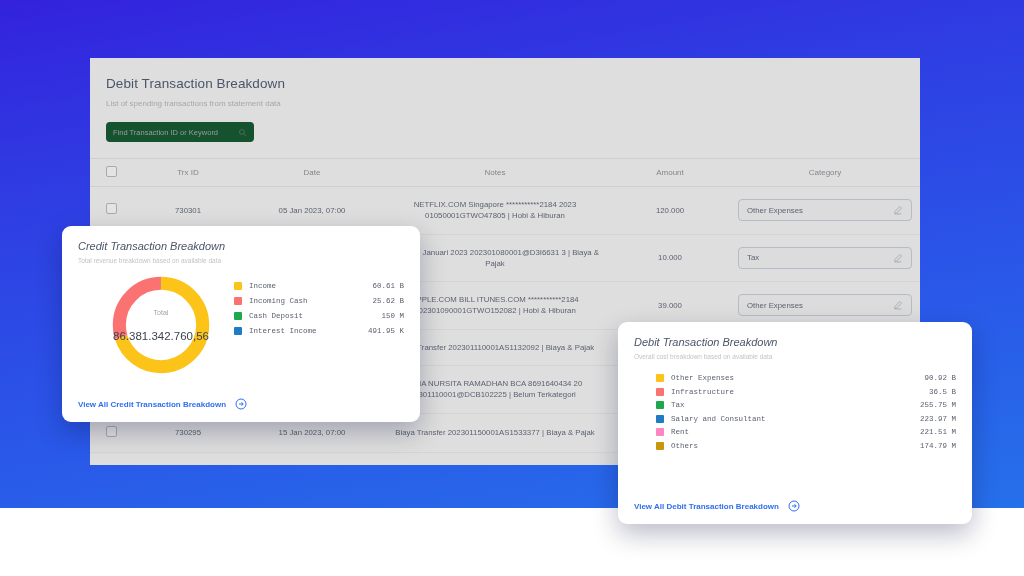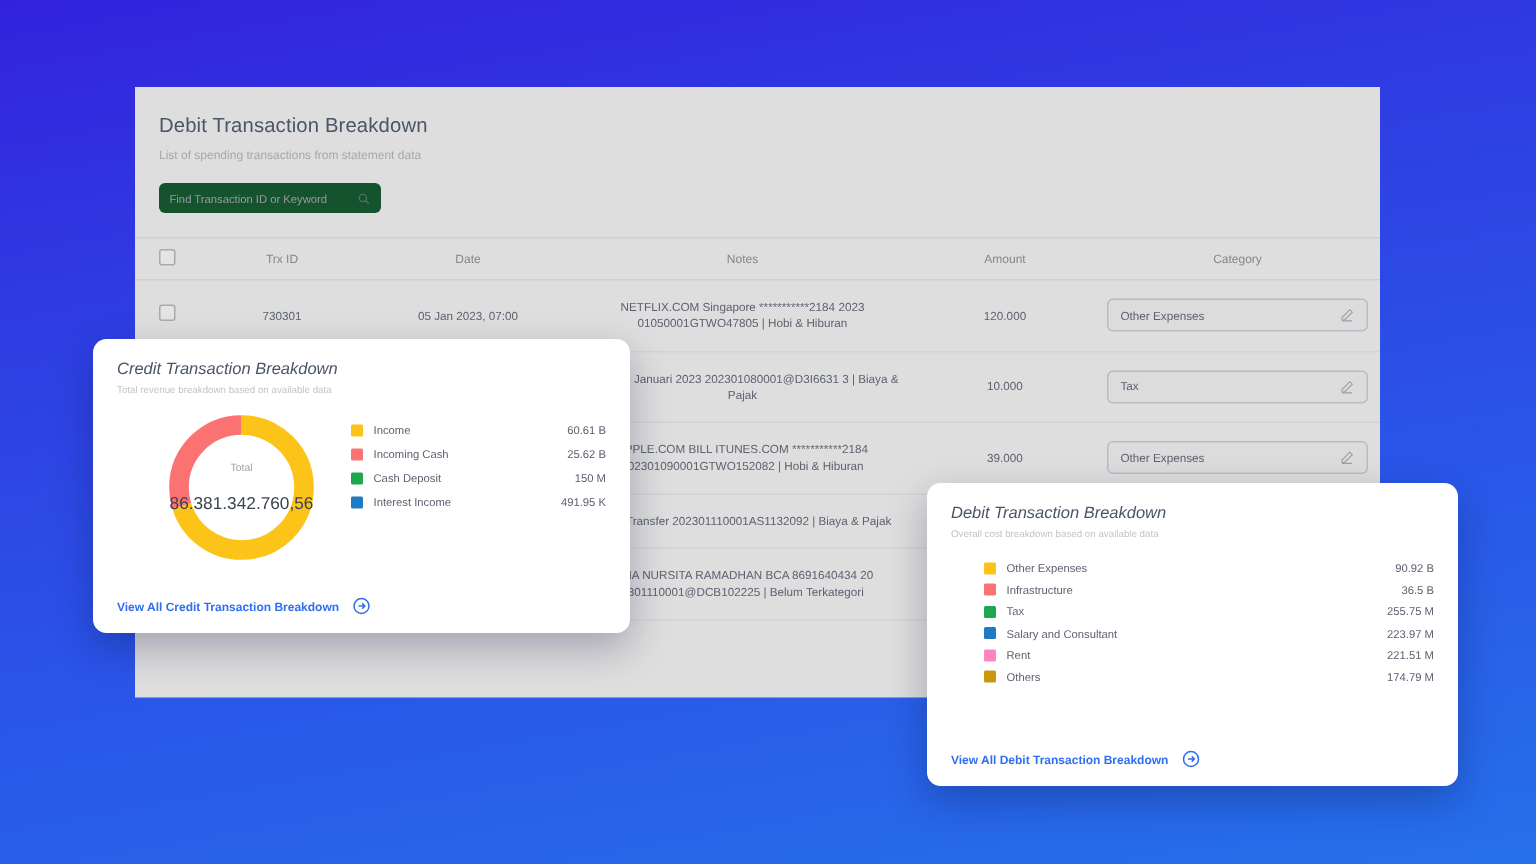--- a/index.html
+++ b/index.html
@@ -7,21 +7,21 @@
   html, body {
     width: 1024px;
     height: 576px;
     overflow: hidden;
     font-family: "Liberation Sans", sans-serif;
   }
 
   #stage {
     position: relative;
     width: 1024px;
-    height: 576px;
+    height: 508px;
     background: linear-gradient(170deg, #3322dd 0%, #2f3ce2 28%, #2a55e8 62%, #2670ea 100%);
   }
 
   
   #table-panel {
     position: absolute;
     left: 90px;
     top: 58px;
     width: 830px;
     height: 407px;
@@ -141,21 +141,21 @@
   .donut-center {
     position: absolute; inset: 0;
     display: flex; flex-direction: column;
     align-items: center; justify-content: center;
     pointer-events: none;
   }
   .donut-center .tl { font-size: 7px; color: #a2a2aa; }
   .donut-center .tv { font-size: 11.5px; color: #3c4350; white-space: nowrap; margin-top: 14px; }
   #debit-card .donut-center .tv { font-size: 11px; }
 
-  .legend { flex: 1; padding-left: 18px; padding-top: 12px; }
+  .legend { flex: 1; padding-left: 18px; padding-top: 12px; font-family: Liberation Mono, monospace; }
   #debit-card .legend { padding-left: 22px; padding-top: 8px; }
 
   .lrow { display: flex; align-items: center; margin-bottom: 7px; }
   #debit-card .lrow { margin-bottom: 5.5px; }
   .lsw { width: 8px; height: 8px; border-radius: 1px; flex: 0 0 8px; }
   .llabel { font-size: 7.5px; color: #5c6270; margin-left: 7px; }
   .lval { font-size: 7.5px; color: #5c6270; margin-left: auto; }
 
   .viewall {
     position: absolute;
@@ -270,20 +270,28 @@
 
         <tr>
           <td></td>
           <td></td>
           <td></td>
           <td>NINA NURSITA RAMADHAN BCA 8691640434 20 2301110001@DCB102225 | Belum Terkategori</td>
           <td></td>
           <td></td>
         </tr>
 
+        <tr>
+          <td><span class="chk"></span></td>
+          <td>730295</td>
+          <td>15 Jan 2023, 07:00</td>
+          <td>Biaya Transfer 202301150001AS1533377 | Biaya &amp; Pajak</td>
+          <td></td>
+          <td></td>
+        </tr>
 
       </tbody>
     </table>
   </div>
 
   <div id="credit-card" class="fcard">
     <div class="card-title">Credit Transaction Breakdown</div>
     <div class="card-sub">Total revenue breakdown based on available data</div>
 
     <div class="card-body">

